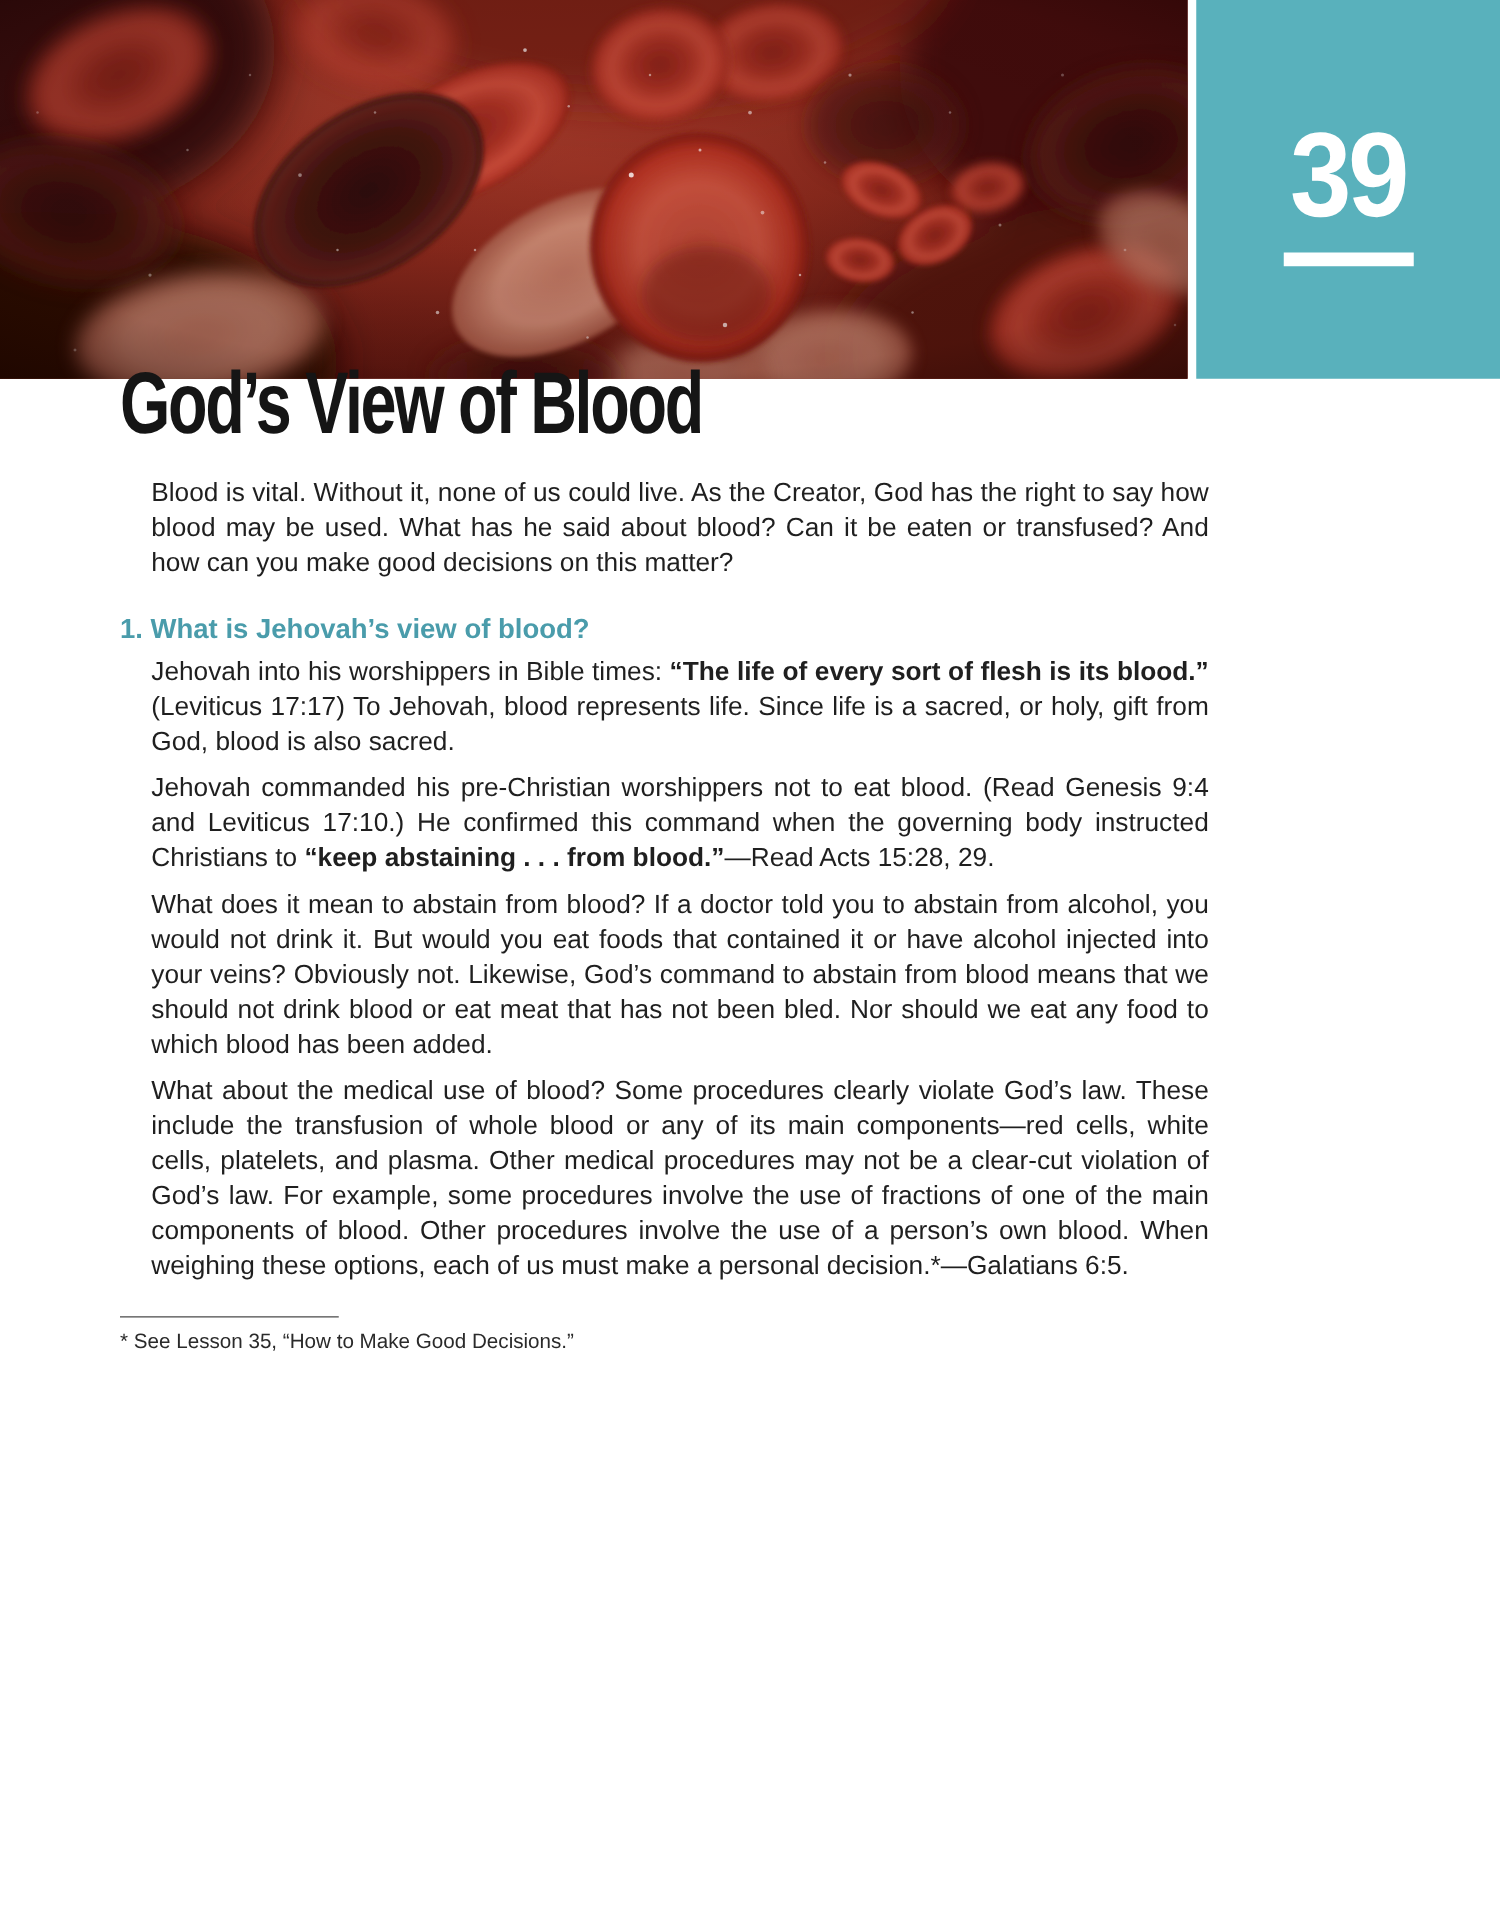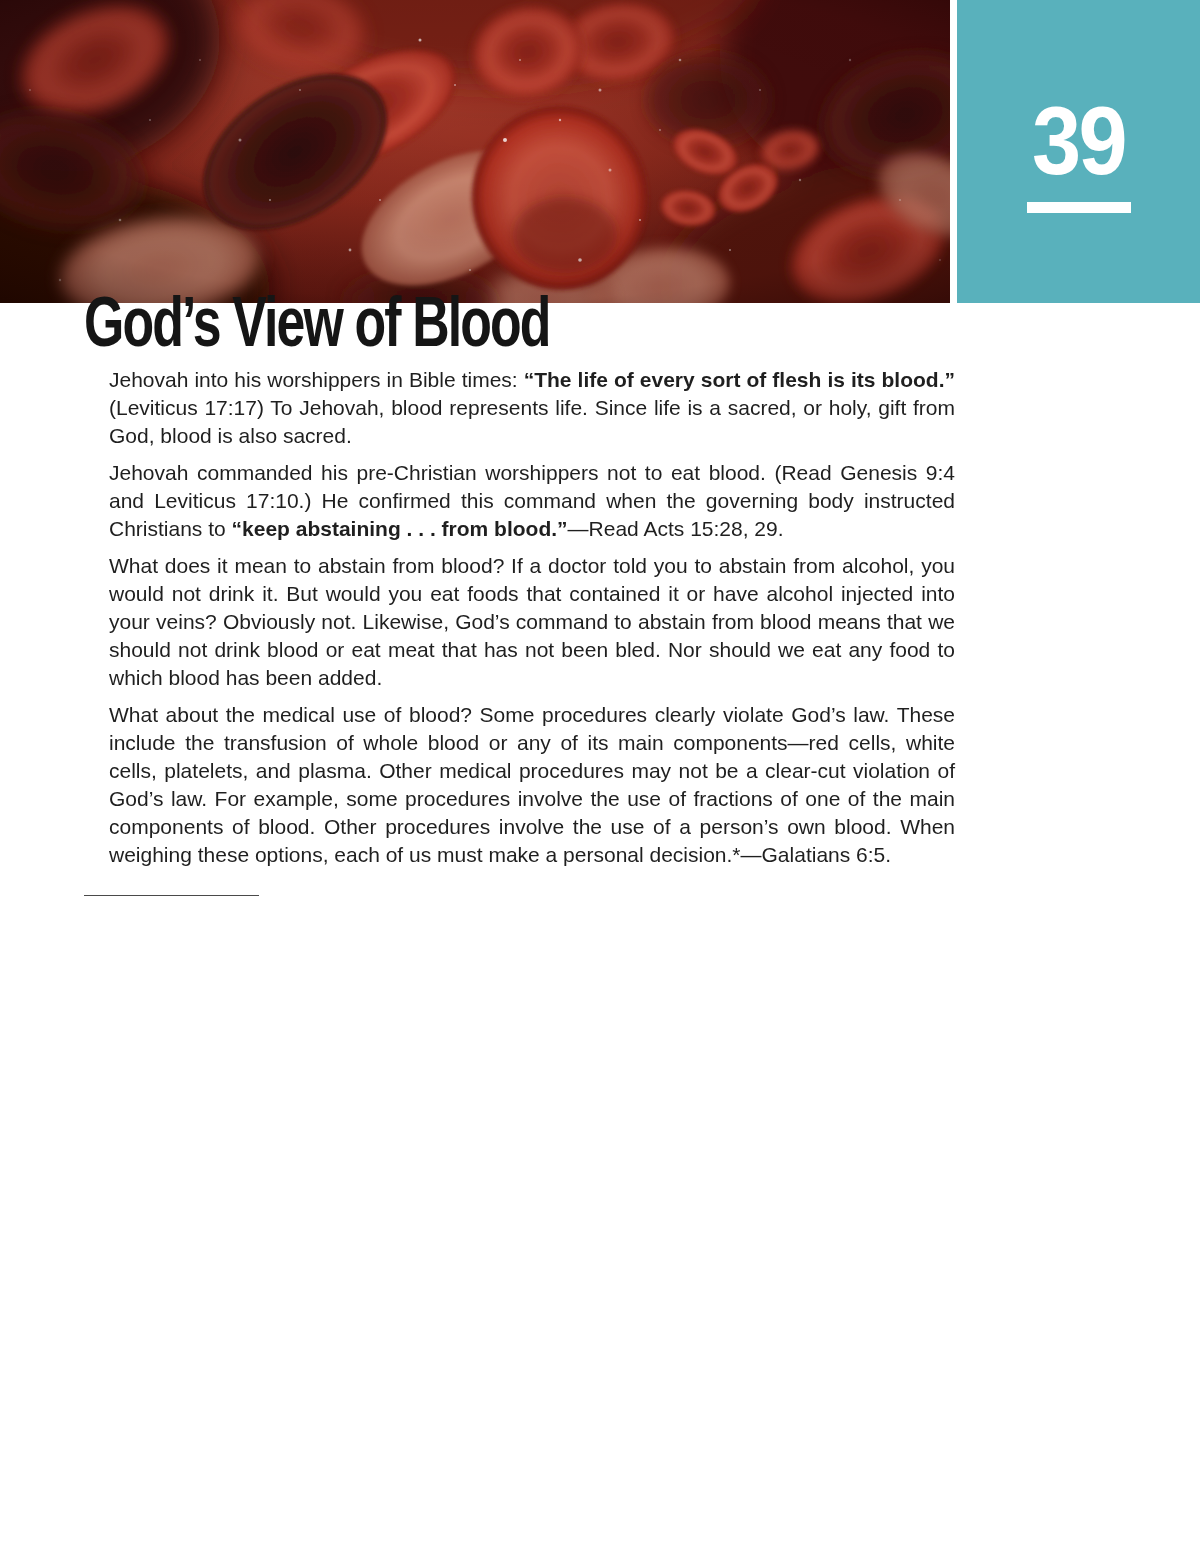--- a/index.html
+++ b/index.html
@@ -30,21 +30,21 @@
     transform: scaleX(.92);
   }
   .badge-bar { width: 104px; height: 11px; background: #ffffff; margin-top: 17px; }
 
   .credit {
     margin: 4px 0 0 5px;
     font-size: 11.5px; letter-spacing: 0.3px;
     color: #9c9c9c;
   }
 
-  .content { padding-left: 84px; width: 955px; }
+  .content { padding-left: 84px; width: 955px; margin-left: 12px; }
   .title {
     margin: 23px 0 0 0;
     font-size: 70px; font-weight: bold; color: #151515;
     letter-spacing: -2.5px; line-height: 1;
     transform: scaleX(.74); transform-origin: left center;
     white-space: nowrap;
   }
   .body-text {
     font-size: 21px; line-height: 28px; color: #1f1f1f;
     text-align: justify; margin: 9px 0 0 25px;
@@ -199,20 +199,23 @@
   <div class="badge" style="background: rgb(89, 177, 188);">
     <div class="badge-number">39</div>
     <div class="badge-bar"></div>
   </div>
 </div>
 
 <div class="credit">© SINGLECELL ANIMATION LLC/Science Source</div>
 
 <main class="content">
   <h1 class="title">God’s View of Blood</h1>
+  <p class="body-text intro">Blood is vital. Without it, none of us could live. As the Creator, God has the right to say how blood may be used. What has he said about blood? Can it be eaten or transfused? And how can you make good decisions on this matter?</p>
   <div id="sections">
+      <h2 class="q-heading" style="color: rgb(74, 156, 171);">1. What is Jehovah’s view of blood?</h2>
       <p class="body-text"><span>Jehovah into his worshippers in Bible times: </span><span class="bold">“The life of every sort of flesh is its blood.”</span><span> (Leviticus 17:17) To Jehovah, blood represents life. Since life is a sacred, or holy, gift from God, blood is also sacred.</span></p>
       <p class="body-text"><span>Jehovah commanded his pre-Christian worshippers not to eat blood. (Read Genesis 9:4 and Leviticus 17:10.) He confirmed this command when the governing body instructed Christians to </span><span class="bold">“keep abstaining . . . from blood.”</span><span>—Read Acts 15:28, 29.</span></p>
       <p class="body-text"><span>What does it mean to abstain from blood? If a doctor told you to abstain from alcohol, you would not drink it. But would you eat foods that contained it or have alcohol injected into your veins? Obviously not. Likewise, God’s command to abstain from blood means that we should not drink blood or eat meat that has not been bled. Nor should we eat any food to which blood has been added.</span></p>
       <p class="body-text"><span>What about the medical use of blood? Some procedures clearly violate God’s law. These include the transfusion of whole blood or any of its main components—red cells, white cells, platelets, and plasma. Other medical procedures may not be a clear-cut violation of God’s law. For example, some procedures involve the use of fractions of one of the main components of blood. Other procedures involve the use of a person’s own blood. When weighing these options, each of us must make a personal decision.*—Galatians 6:5.</span></p>
     </div>
   <div class="footnote-rule"></div>
+  <p class="footnote">* See Lesson 35, “How to Make Good Decisions.”</p>
 </main>
 
 </body></html>

